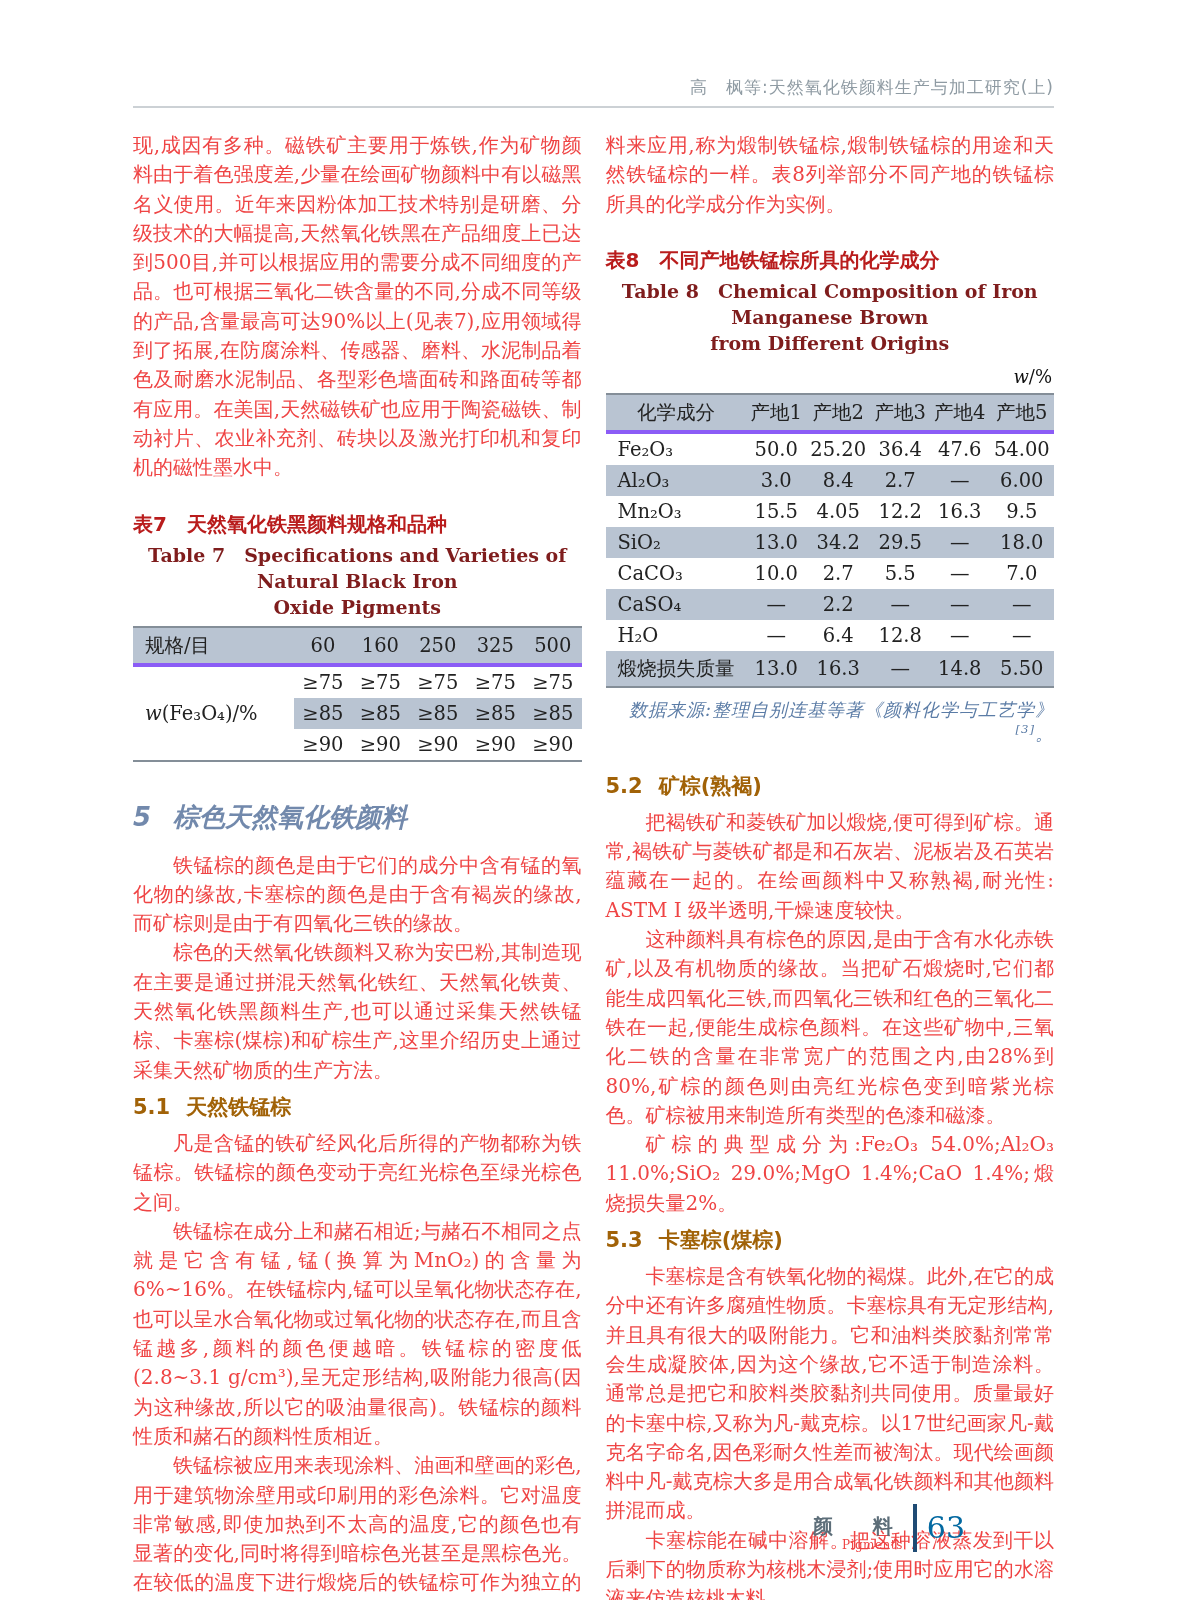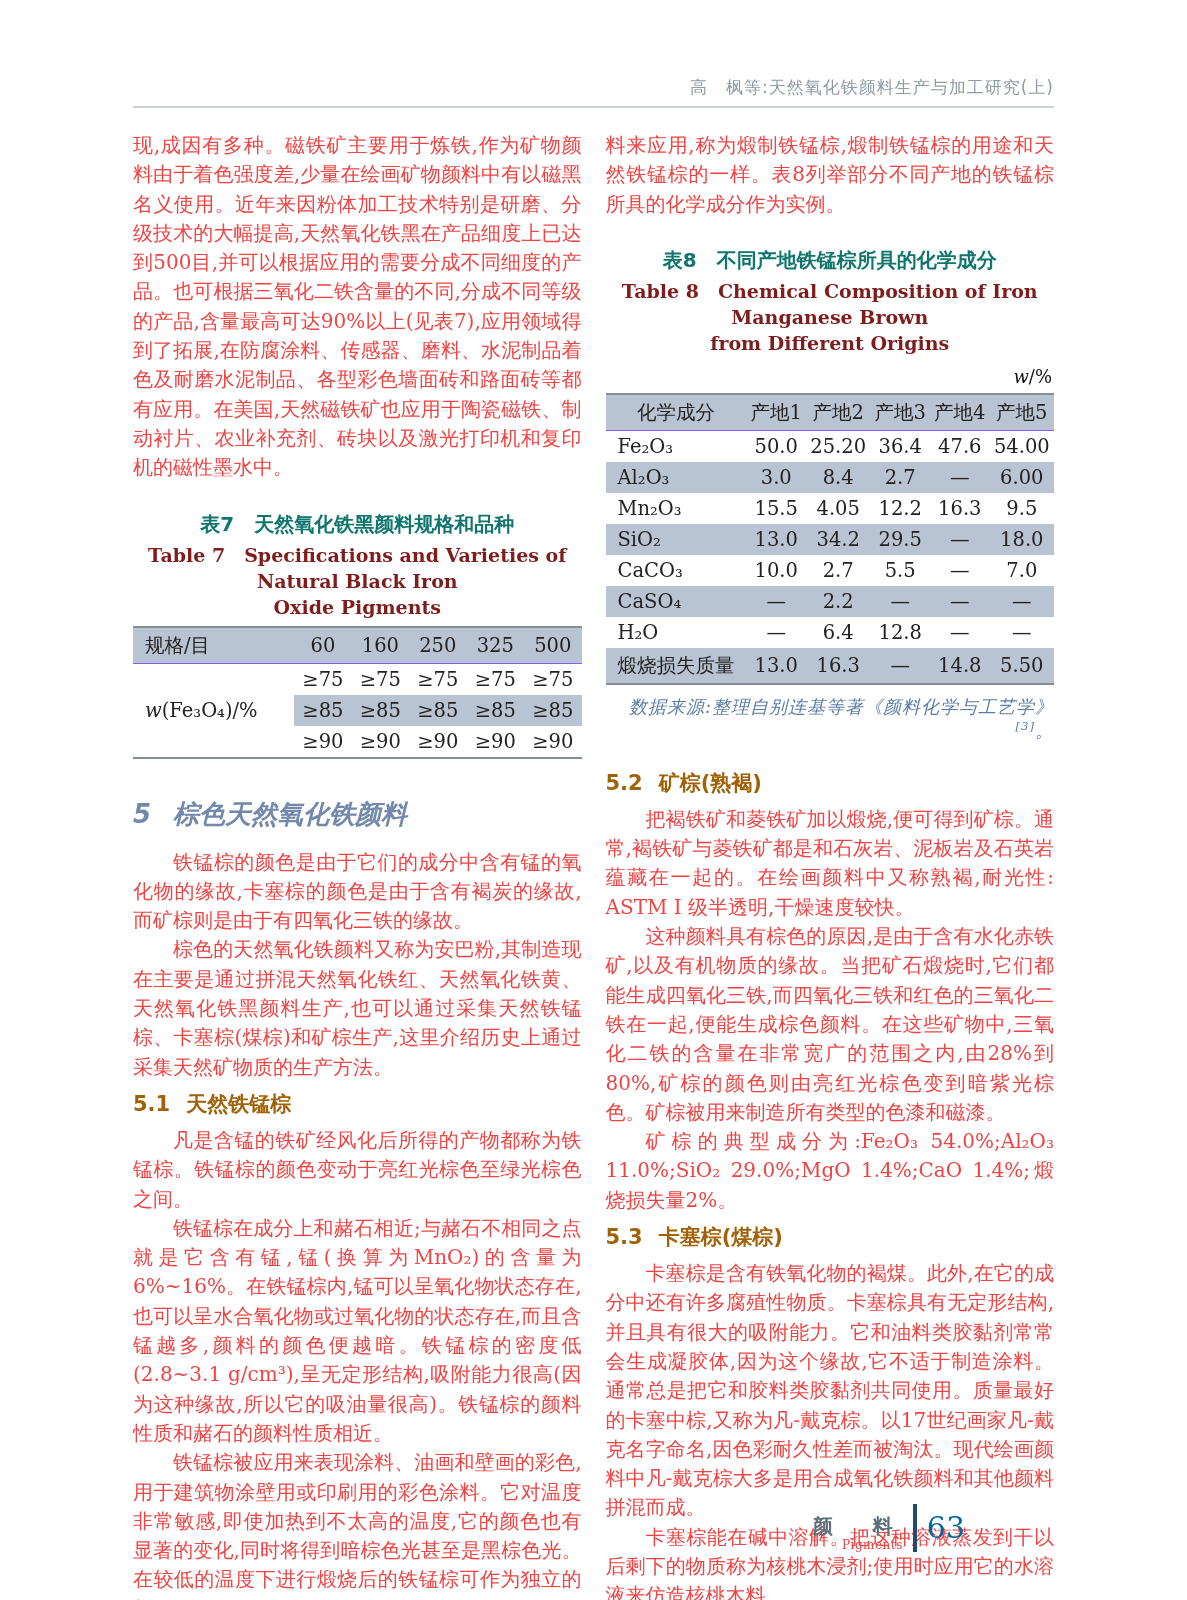--- a/index.html
+++ b/index.html
@@ -39,43 +39,43 @@
   }
   .h-main .h-num { margin-right: 22px; }
   .h-sub {
     margin: 8px 0 8px 0;
     font-family: "DejaVu Sans", "Liberation Sans", sans-serif;
     font-size: 21px; font-weight: bold; color: #a16207;
   }
   .h-sub .h-num { margin-right: 16px; }
   .tbl-block { margin-top: 28px; }
   .cap-zh {
-    text-align: center; font-weight: bold; font-size: 20px;
-    font-family: "DejaVu Sans", "Liberation Sans", sans-serif;
-    margin: 0 0 4px 0; color:#0f766e;
+    font-weight: bold; font-size: 20px;
+    font-family: "DejaVu Sans", "Liberation Sans", sans-serif;
+    margin: 0 0 4px 0; color:#b91c1c;
   }
   .cap-en {
     text-align: center; font-weight: bold; font-size: 19px;
     line-height: 26px; margin: 0; color:#7f1d1d;
   }
   .unit-line {
     text-align: right; font-size: 18px; margin: 10px 2px 4px 0; color:#111;
   }
   .unit-line .it { font-style: italic; }
   table.data {
     width: 100%; border-collapse: collapse;
     border-top: 2.5px solid #848e98; border-bottom: 2.5px solid #848e98;
     font-size: 19.5px; color: #222;
     margin-top: 6px;
   }
   table.data th, table.data td {
     font-weight: normal; text-align: center; padding: 4px 2px;
     height: 30px; vertical-align: middle;
   }
-  table.data th { border-bottom: 1px solid #8b5cf6; }
+  table.data th { border-bottom: 4px solid #8b5cf6; }
   .band { background: #b9c4d2; }
   .lbl { text-align: left !important; padding-left: 12px !important; }
   .it { font-style: italic; }
   sup { font-size: 0.65em; }
   .source-note {
     margin-top: 10px; text-align: right;
     font-style: italic; font-size: 18px; color: #5b7ca6;
     letter-spacing: 1px;
   }
   .sec52-gap { margin-top: 26px; }

